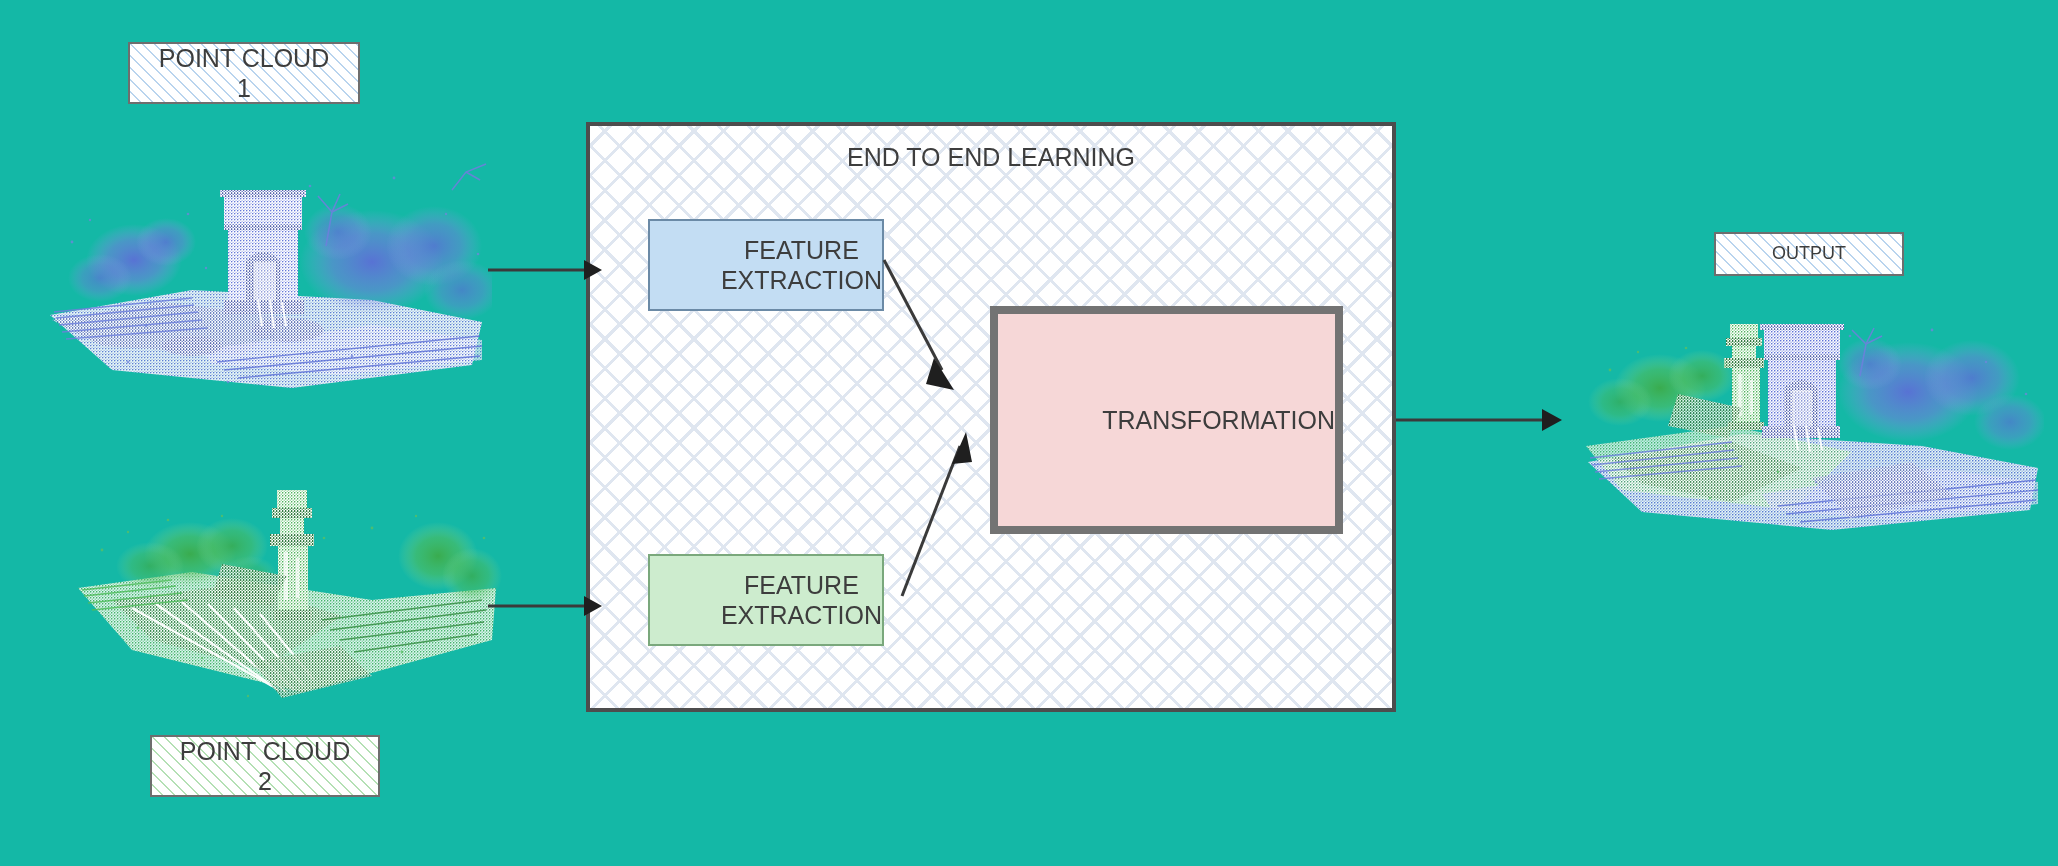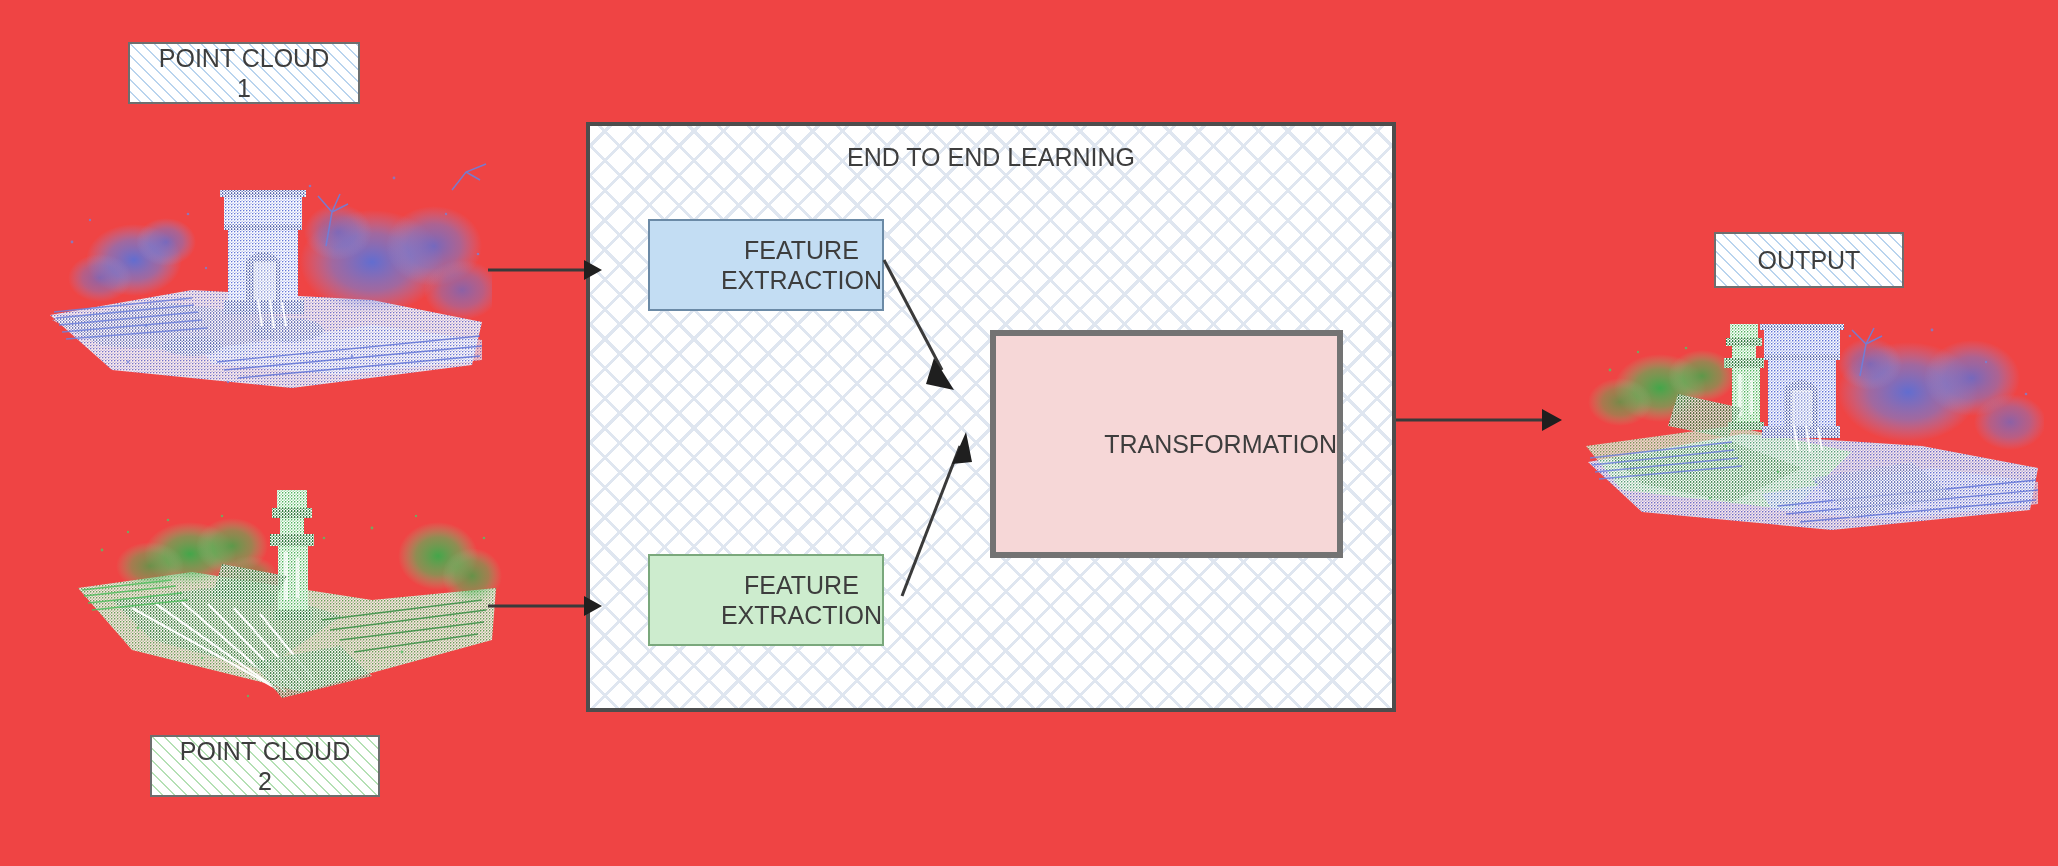--- a/index.html
+++ b/index.html
@@ -8,21 +8,21 @@
     background: #ffffff;
   }
   body {
     font-family: "Liberation Sans", sans-serif;
     -webkit-font-smoothing: antialiased;
   }
   #stage {
     position: relative;
     width: 2058px;
     height: 866px;
-    background: #ef4444;
+    background: #14b8a6;
     overflow: hidden;
   }
 
   
   .txt {
     color: #3d3d3d;
     font-family: "Liberation Sans", sans-serif;
     line-height: 1.22;
     text-align: center;
     white-space: pre-line;
@@ -91,22 +91,21 @@
   #feature-extraction-1 {
     background-color: #c3ddf3;
     border: 2px solid #6b8aa6;
   }
   #feature-extraction-2 {
     background-color: #cdecce;
     border: 2px solid #7aa87c;
   }
   #transformation-box {
     background-color: #f6d7d7;
-    border: 6px solid #737373;
-    margin-top: 24px;
+    border: 8px solid #737373;
   }
 
   
   .arrow-svg {
     position: absolute;
     overflow: visible;
     pointer-events: none;
   }
   .arrow-line {
     stroke: #3a3a3a;
@@ -374,21 +373,21 @@
   <svg class="arrow-svg" style="left:880px; top:420px; width:160px; height:180px;" width="160" height="180">
     <line class="arrow-line" x1="22" y1="176" x2="80" y2="26"></line>
     <polygon class="arrow-head" points="72,44 86,12 92,42"></polygon>
   </svg>
 
   <svg class="arrow-svg" style="left:1396px; top:400px; width:168px; height:40px;" width="168" height="40">
     <line class="arrow-line" x1="0" y1="20" x2="146" y2="20"></line>
     <polygon class="arrow-head" points="146,9 166,20 146,31"></polygon>
   </svg>
 
-  <div class="caption-box hatch-blue txt" id="caption-output" style="left:1714px; top:232px; width:190px; height:56px; font-size:25px;text-align:right;">
+  <div class="caption-box hatch-blue txt" id="caption-output" style="left:1714px; top:232px; width:190px; height:44px; font-size:18px;text-align:right;">
     <span>OUTPUT</span>
   </div>
 
   <div class="cloud" id="cloud-output" style="left:1582px; top:322px; width:462px; height:228px;">
     <svg width="462" height="228" viewBox="0 0 462 228">
       <defs>
         <radialGradient id="ofoliageB" cx="50%" cy="50%" r="50%">
           <stop offset="0%" stop-color="#5b6fd6" stop-opacity="0.95"></stop>
           <stop offset="55%" stop-color="#6d80dc" stop-opacity="0.6"></stop>
           <stop offset="100%" stop-color="#8f9ee8" stop-opacity="0"></stop>

